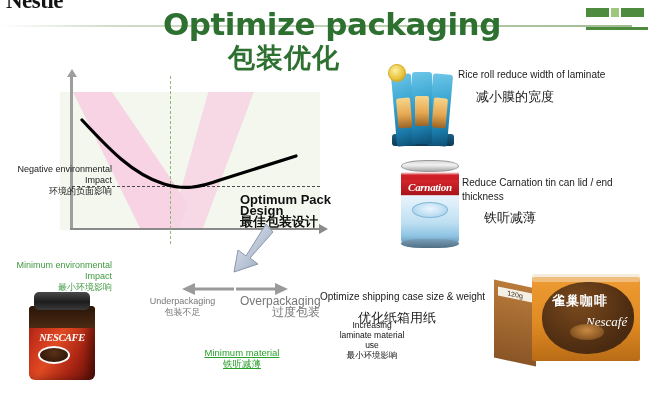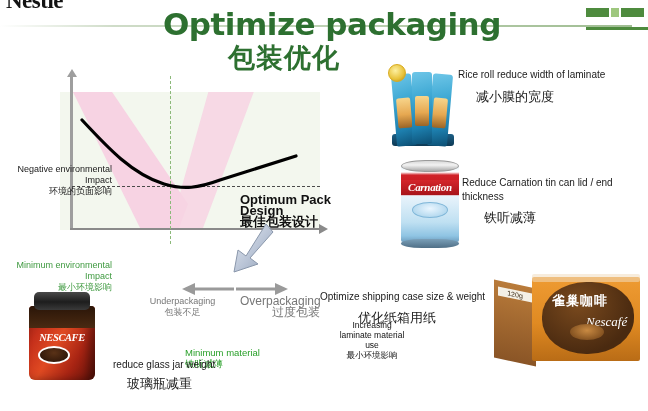--- a/index.html
+++ b/index.html
@@ -80,21 +80,21 @@
   }
   .lbl-min {
     left: -62px; top: 168px; width: 114px; text-align: right; color: #3f9a40;
   }
   .lbl-min .cn { color: #3f9a40; }
   .lbl-opt {
     left: 180px; top: 102px; width: 105px; font-weight: bold; color: #111;
     text-align: left; font-size: 13px; line-height: 11px;
   }
   .lbl-minmat {
-    left: 125px; top: 255px; width: 100px; text-align: left; color: #2aa02a; font-size: 9.5px;
+    left: 132px; top: 255px; width: 100px; text-align: center; color: #2aa02a; font-size: 9.5px; text-decoration: underline;
   }
   .lbl-incr {
     left: 277px; top: 228px; width: 70px; text-align: center; color: #111; font-size: 8.5px; line-height: 10px;
   }
   .lbl-under {
     left: 85px; top: 204px; width: 75px; text-align: center; color: #777; font-size: 9px; line-height: 11px;
   }
   .lbl-over {
     left: 180px; top: 204px; width: 80px; text-align: right; color: #777; font-size: 12px; line-height: 11px;
   }
@@ -370,18 +370,14 @@
     <div class="swirl"></div>
   </div>
 
   <div class="prod jar">
     <div class="glass"></div>
     <div class="coffee"></div>
     <div class="brand">NESCAFE</div>
     <div class="cup"></div>
     <div class="cap"></div>
   </div>
-  <div class="item pos-glass-txt">
-    <div class="en">reduce glass jar weight</div>
-    <div class="cn pos-glass-cn">玻璃瓶减重</div>
-  </div>
 
 </div>
 
 </body></html>

